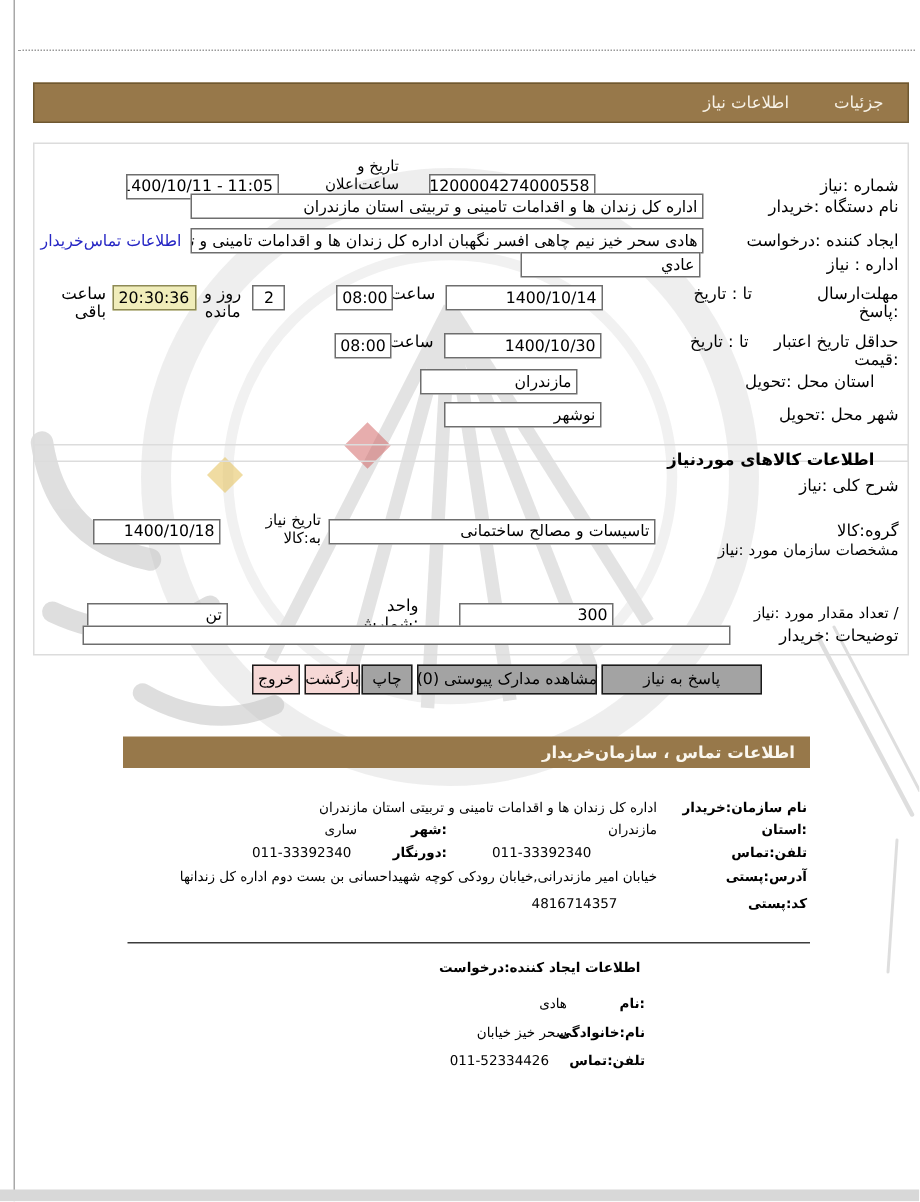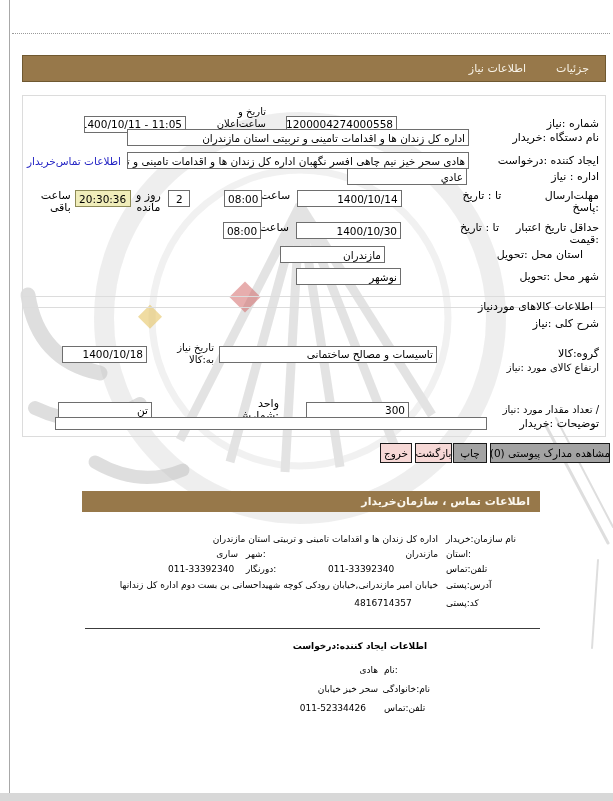--- a/index.html
+++ b/index.html
@@ -14,34 +14,34 @@
   .panel{position:absolute;left:22px;width:584px;border:1px solid #dcdcdc;box-sizing:border-box;
          z-index:2;background:transparent;}
   .p1{top:95px;height:213px;}
   .p2{top:296px;height:141px;}
   .r{position:absolute;left:0;right:0;display:flex;align-items:center;}
   .l{text-align:right;line-height:12px;z-index:2;}
   .b{background:#fff;border:1px solid #6e6e6e;box-sizing:border-box;height:17px;display:flex;
      align-items:center;padding:0 3px;overflow:hidden;white-space:nowrap;font-size:10.5px;z-index:2;}
   .num{direction:ltr;justify-content:flex-end;}
   .ctr{justify-content:center;}
-  .heading{position:absolute;right:12px;font-weight:normal;z-index:2;}
+  .heading{position:absolute;right:22px;font-weight:bold;z-index:2;}
   .btnrow{position:absolute;left:0;right:0;top:443px;display:flex;align-items:center;z-index:2;}
   .btn{height:20px;border:1px solid #1a1a1a;display:flex;align-items:center;justify-content:center;
        box-sizing:border-box;font-size:10.5px;background:#a3a3a3;cursor:pointer;z-index:2;white-space:nowrap;}
   .btn.pink{background:#f6d8d6;}
   .link{color:#2525c4;font-size:10.5px;cursor:pointer;white-space:nowrap;z-index:2;}
   .yellow{background:#f0edba;border:1px solid #8d8a56;}
   .col{display:flex;flex-direction:column;align-items:center;line-height:12px;}
   .bar2{position:absolute;left:82px;width:458px;top:491px;height:21px;background:#97784a;
         display:flex;align-items:center;padding:0 10px;color:#fbf7ee;font-weight:bold;z-index:2;
         box-sizing:border-box;font-size:11px;}
   .info{position:absolute;right:75px;left:50px;top:532px;height:90px;font-size:9px;z-index:2;}
   .irow{position:absolute;left:0;right:0;display:flex;align-items:flex-start;}
-  .ilbl{font-weight:normal;text-align:left;}
+  .ilbl{font-weight:bold;text-align:right;}
   .ival{text-align:right;}
   .divider{position:absolute;left:85px;width:455px;top:628px;border-top:1px solid #3c3c3c;z-index:2;}
   .creator-heading{position:absolute;right:186px;top:641px;font-weight:bold;font-size:9px;z-index:2;}
   .creator{position:absolute;right:183px;left:120px;top:662px;font-size:9px;z-index:2;}
   .bottom-strip{position:absolute;left:0;right:0;bottom:0;height:8px;background:#d8d8d8;z-index:3;}
   .fs10{font-size:10px;}
   .ltrtxt{direction:ltr;unicode-bidi:embed;}
 </style>
 </head>
 <body>
@@ -145,37 +145,38 @@
     </div>
 
     <div class="r" style="top:45px">
       <span class="l" style="width:80px;margin-right:6px">گروه:کالا</span>
       <div class="b" style="width:218px;margin-right:82px">تاسیسات و مصالح ساختمانی</div>
       <span class="l fs10" style="width:57px;margin-right:5px">تاریخ نیاز به:کالا</span>
       <div class="b num" style="width:85px;margin-right:10px">1400/10/18</div>
     </div>
 
     <div class="r" style="top:65px">
-      <span class="l fs10" style="width:128px;margin-right:6px;white-space:nowrap">ارتفاع کالای مورد :نیاز</span>
+      <span class="l fs10" style="width:128px;margin-right:6px;white-space:nowrap">مشخصات سازمان مورد :نیاز</span>
     </div>
 
     <div class="r" style="top:101px">
       <span class="l fs10" style="width:140px;margin-right:6px;white-space:nowrap">/ تعداد مقدار مورد :نیاز</span>
       <div class="b num" style="width:103px;margin-right:50px">300</div>
       <span class="l" style="width:53px;margin-right:27px">واحد :شمارش</span>
       <div class="b" style="width:94px;margin-right:74px">تن</div>
     </div>
 
     <div class="r" style="top:120px">
       <span class="l" style="width:112px;margin-right:6px">توضیحات :خریدار</span>
       <div class="b" style="width:432px;height:13px"></div>
     </div>
   </div>
 
   <div class="btnrow">
+    <div class="btn" style="width:107px;margin-right:105px">پاسخ به نیاز</div>
     <div class="btn" style="width:120px;margin-right:3px">مشاهده مدارک پیوستی (0)</div>
     <div class="btn" style="width:34px;margin-right:3px">چاپ</div>
     <div class="btn pink" style="width:37px;margin-right:1px">بازگشت</div>
     <div class="btn pink" style="width:32px;margin-right:3px">خروج</div>
   </div>
 
   <div class="bar2">
     <span>اطلاعات تماس ، سازمان‌خریدار</span>
   </div>
 

